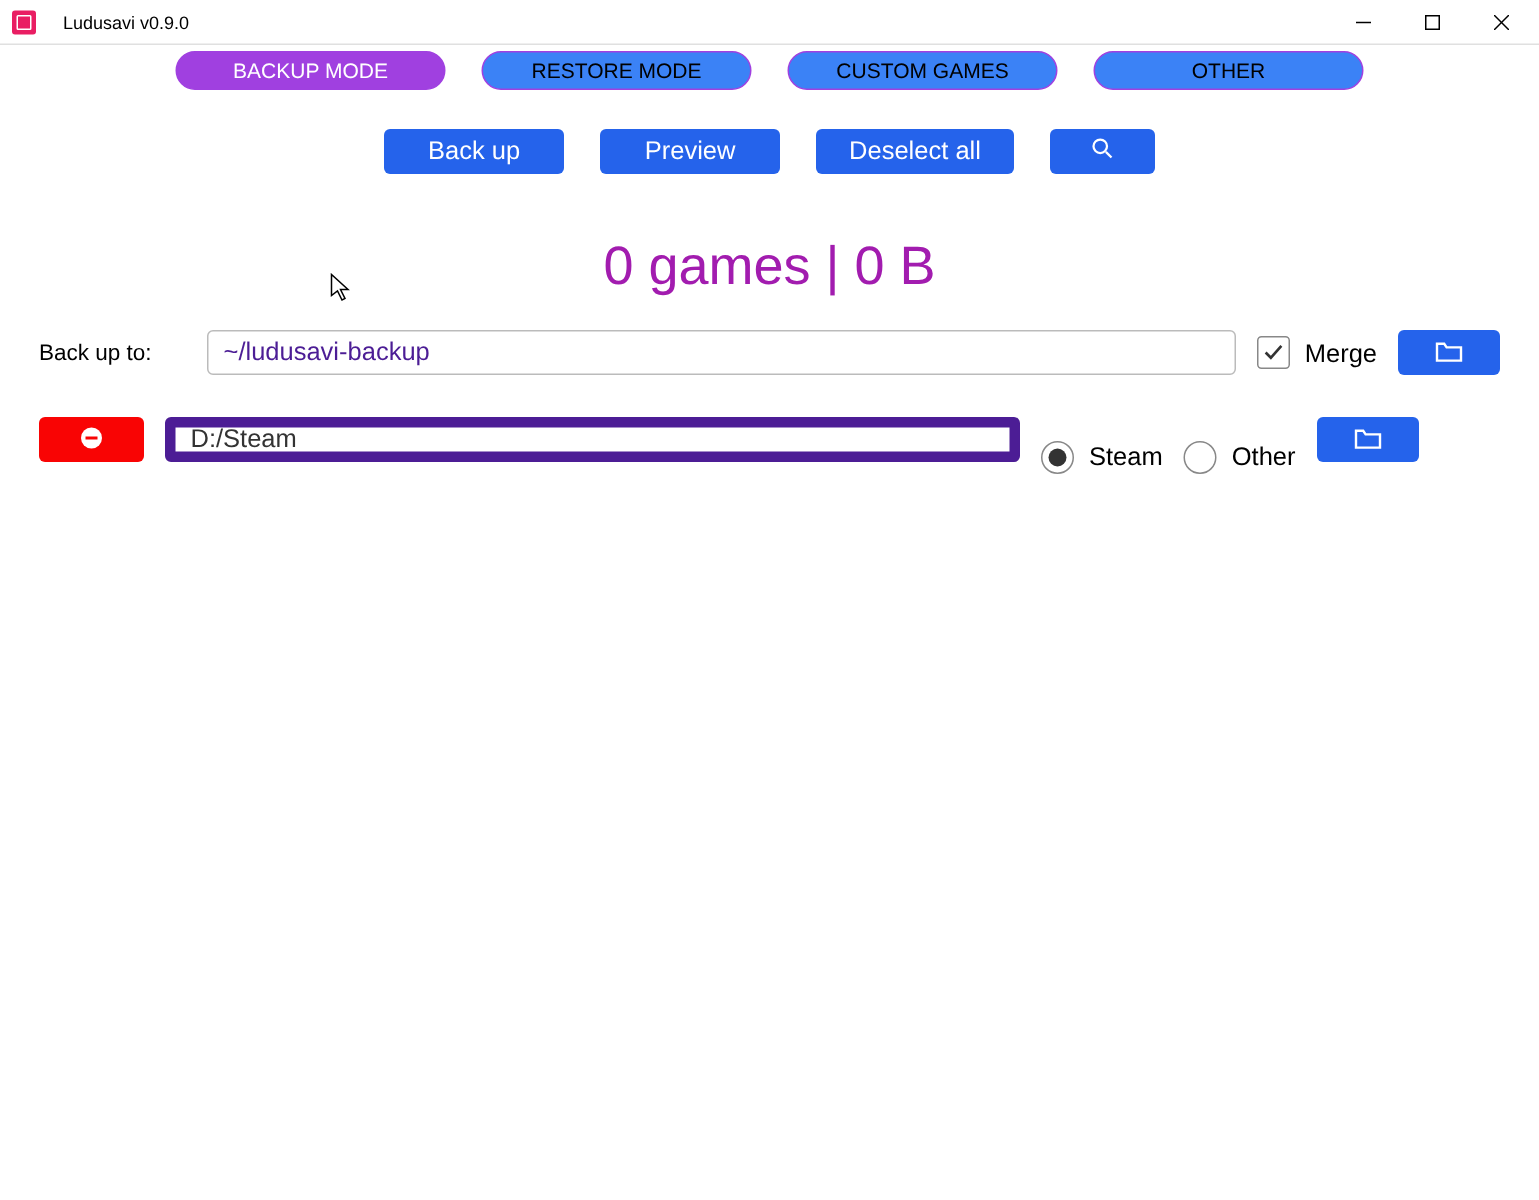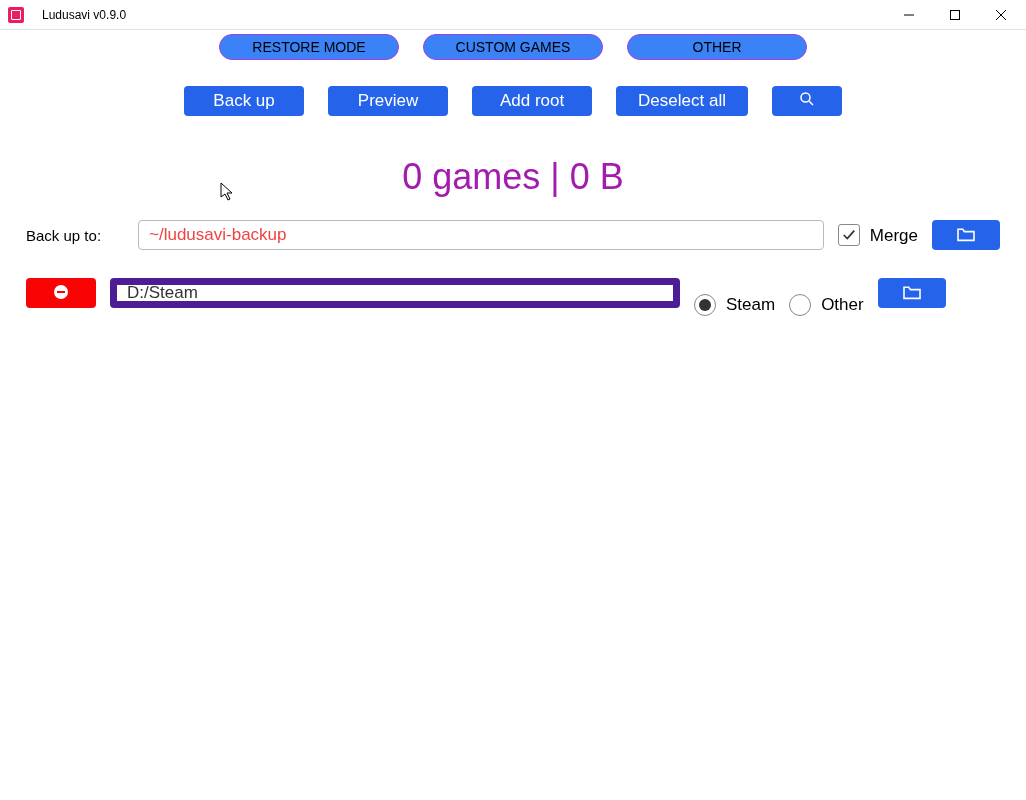--- a/index.html
+++ b/index.html
@@ -103,21 +103,21 @@
       white-space: nowrap;
       min-width: 98px;
     }
     .text-input {
       flex: 1;
       height: 30px;
       border: 1px solid #bbb;
       border-radius: 4px;
       padding: 0 10px;
       font-size: 17px;
-      color: #ef4444;
+      color: #4c1d95;
       background: #fff;
     }
     .checkbox-wrap {
       display: flex; align-items: flex-end; gap: 10px;
     }
     .checkbox {
       width: 22px; height: 22px;
       border: 1px solid #888;
       border-radius: 3px;
       display: flex; align-items: center; justify-content: center;
@@ -205,29 +205,29 @@
           <line x1="0" y1="0" x2="10" y2="10" stroke="#000" stroke-width="1"></line>
           <line x1="10" y1="0" x2="0" y2="10" stroke="#000" stroke-width="1"></line>
         </svg>
     </div>
   </div>
 </div>
 
 <div class="content">
 
   <div class="tabs-row">
+    <div class="mode-tab active">BACKUP MODE</div>
     <div class="mode-tab">RESTORE MODE</div>
     <div class="mode-tab">CUSTOM GAMES</div>
     <div class="mode-tab">OTHER</div>
   </div>
 
   <div class="actions-row">
     <button class="action-btn">Back up</button>
     <button class="action-btn">Preview</button>
-    <button class="action-btn">Add root</button>
     <button class="action-btn">Deselect all</button>
     <button class="action-btn icon-only">
       <span>
         <svg width="18" height="18" viewBox="0 0 24 24" fill="none">
             <circle cx="10" cy="10" r="6" stroke="#fff" stroke-width="2"></circle>
             <line x1="15" y1="15" x2="20" y2="20" stroke="#fff" stroke-width="2"></line>
           </svg>
       </span>
     </button>
   </div>

